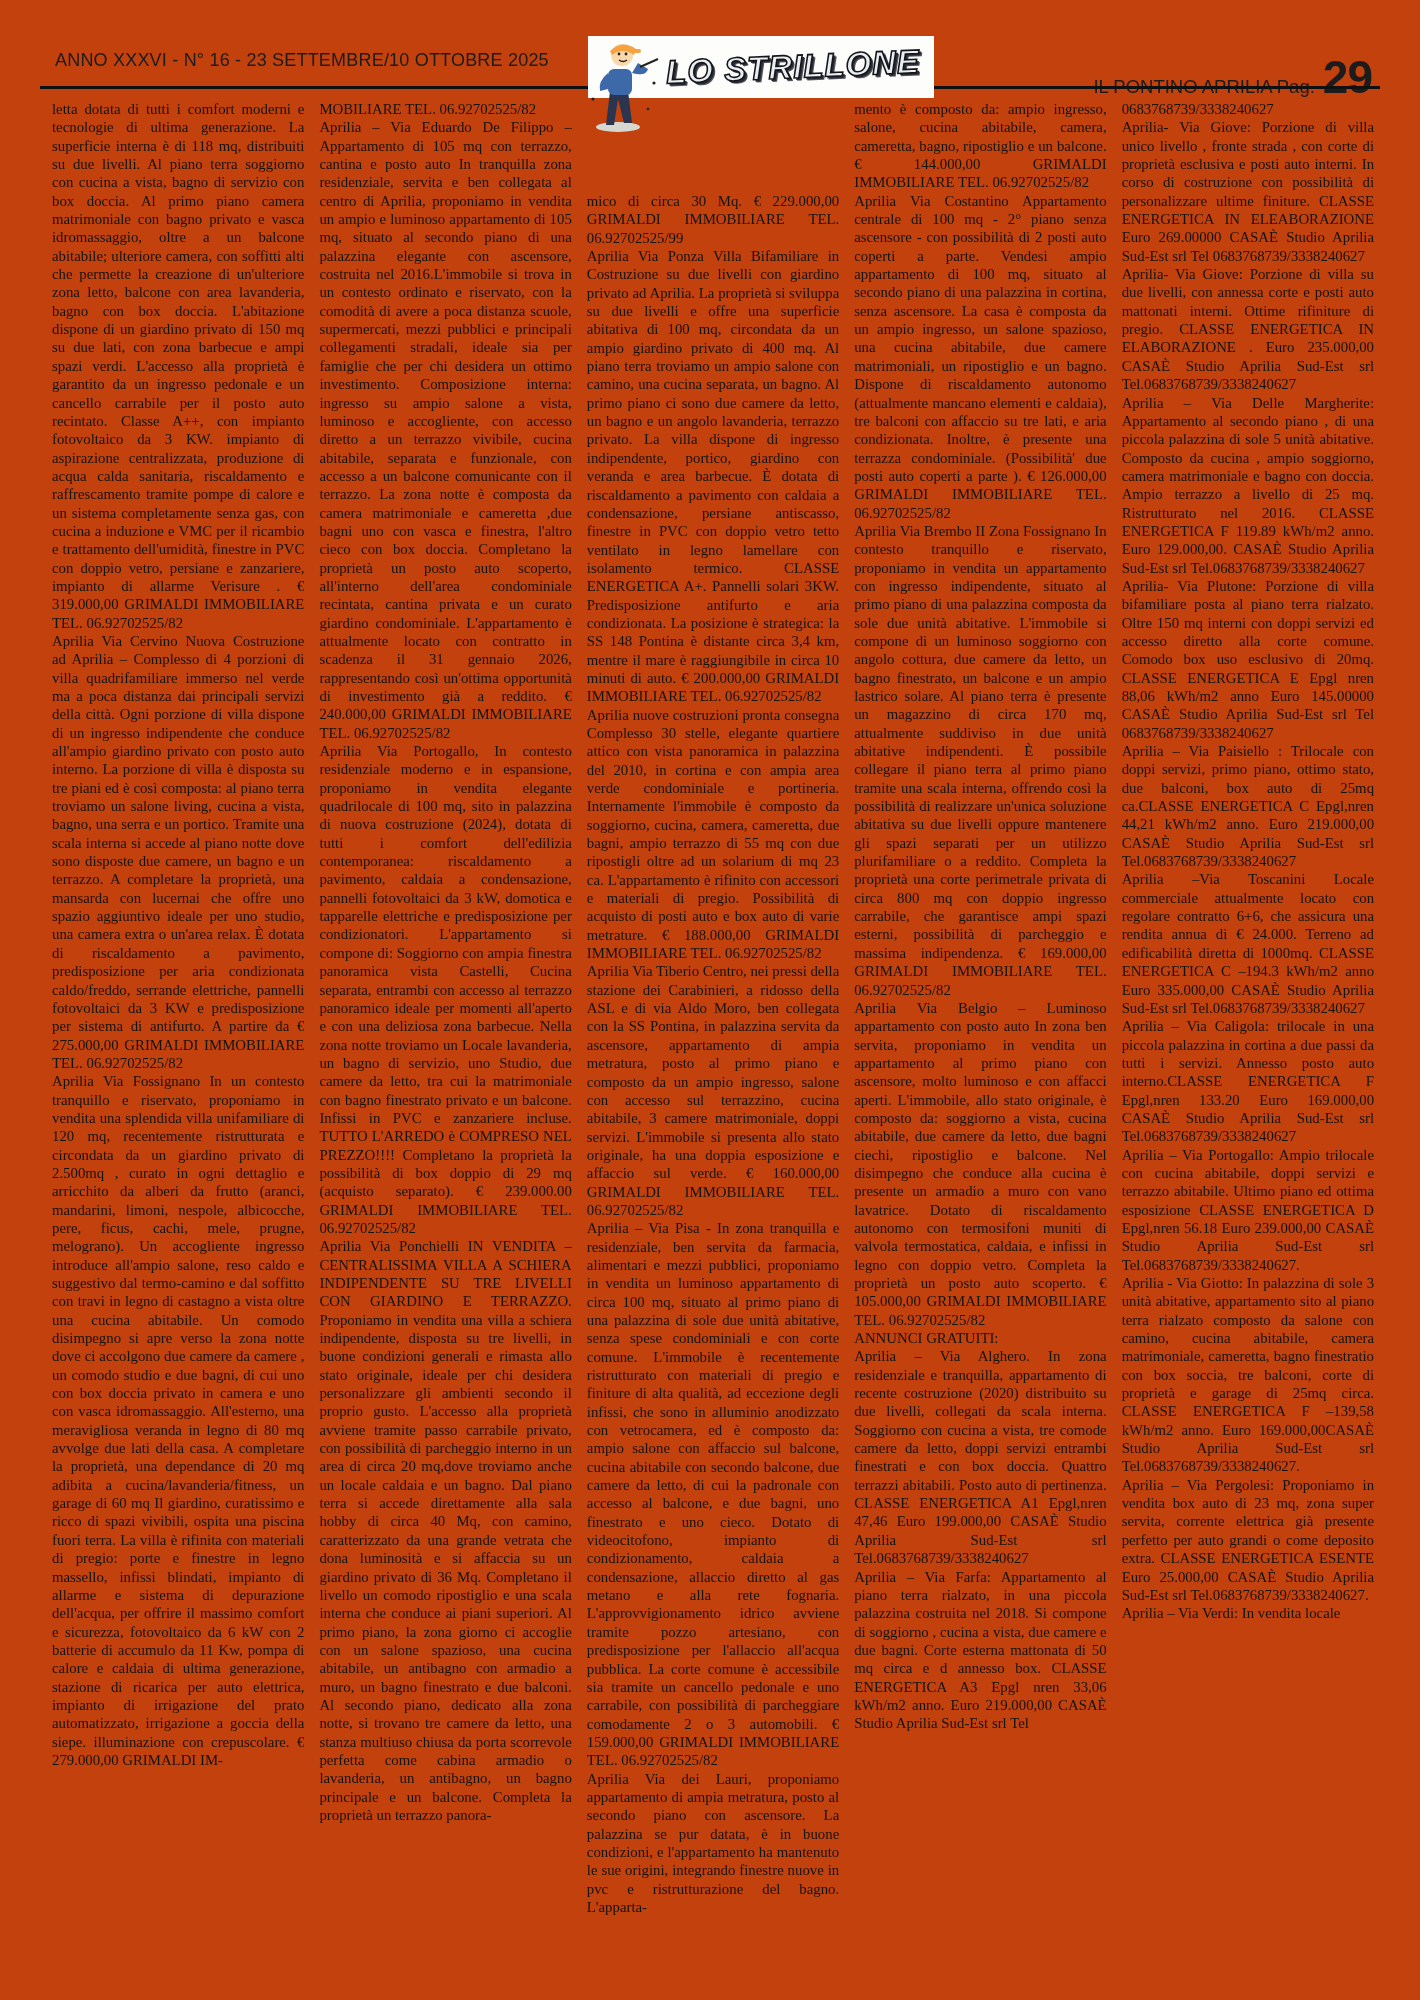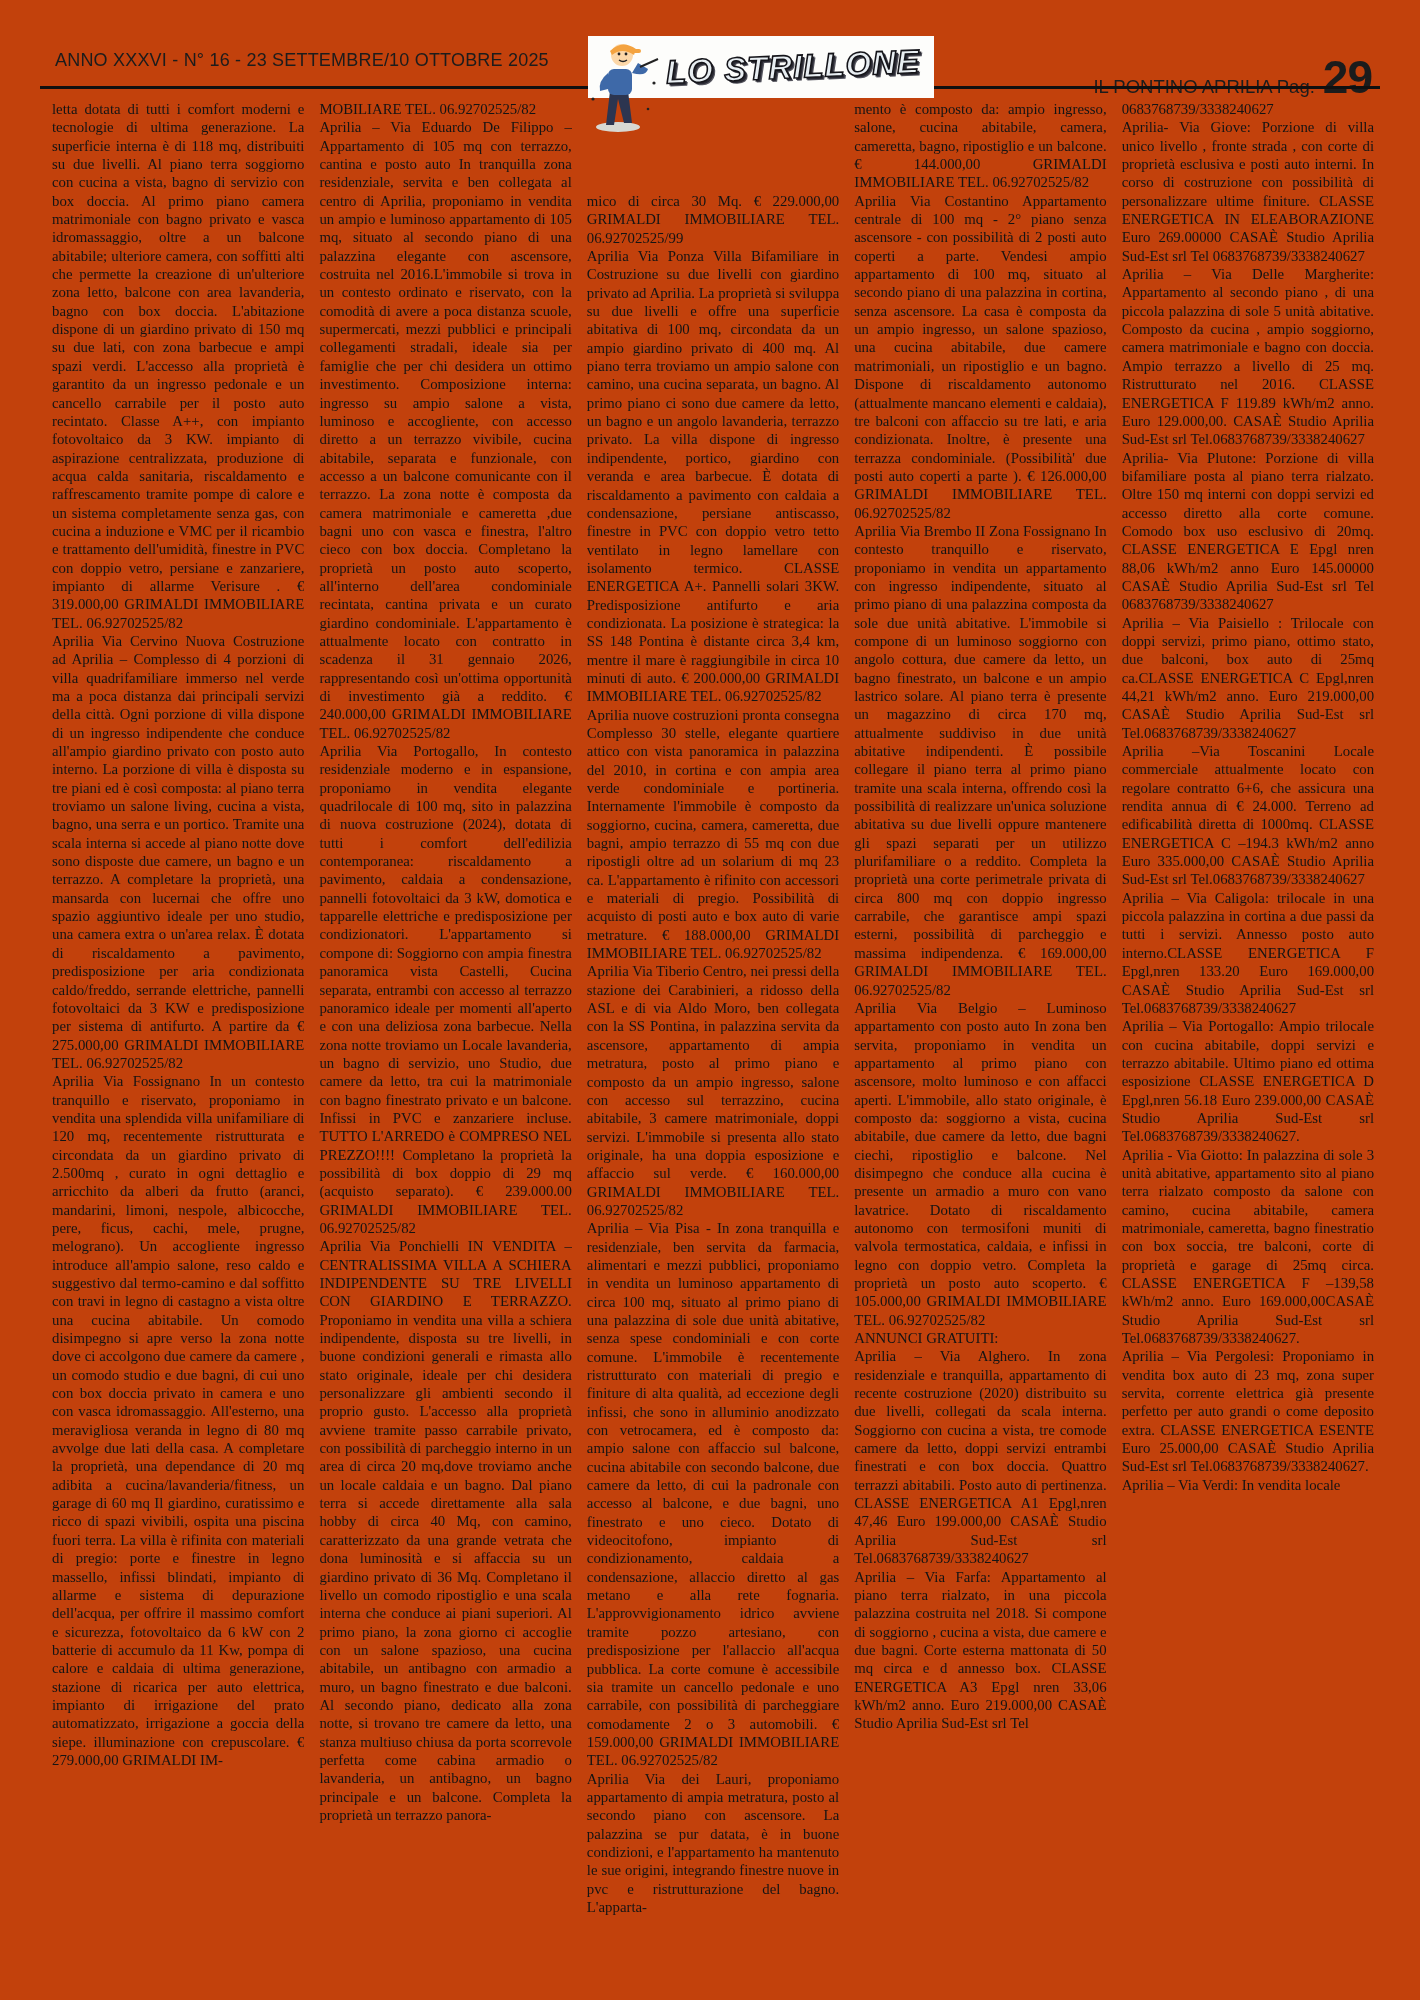--- a/index.html
+++ b/index.html
@@ -131,20 +131,21 @@
         <p>Aprilia Via Costantino Appartamento centrale di 100 mq - 2° piano senza ascensore - con possibilità di 2 posti auto coperti a parte. Vendesi ampio appartamento di 100 mq, situato al secondo piano di una palazzina in cortina, senza ascensore. La casa è composta da un ampio ingresso, un salone spazioso, una cucina abitabile, due camere matrimoniali, un ripostiglio e un bagno. Dispone di riscaldamento autonomo (attualmente mancano elementi e caldaia), tre balconi con affaccio su tre lati, e aria condizionata. Inoltre, è presente una terrazza condominiale. (Possibilità' due posti auto coperti a parte ). € 126.000,00 GRIMALDI IMMOBILIARE TEL. 06.92702525/82</p>
         <p>Aprilia Via Brembo II Zona Fossignano In contesto tranquillo e riservato, proponiamo in vendita un appartamento con ingresso indipendente, situato al primo piano di una palazzina composta da sole due unità abitative. L'immobile si compone di un luminoso soggiorno con angolo cottura, due camere da letto, un bagno finestrato, un balcone e un ampio lastrico solare. Al piano terra è presente un magazzino di circa 170 mq, attualmente suddiviso in due unità abitative indipendenti. È possibile collegare il piano terra al primo piano tramite una scala interna, offrendo così la possibilità di realizzare un'unica soluzione abitativa su due livelli oppure mantenere gli spazi separati per un utilizzo plurifamiliare o a reddito. Completa la proprietà una corte perimetrale privata di circa 800 mq con doppio ingresso carrabile, che garantisce ampi spazi esterni, possibilità di parcheggio e massima indipendenza. € 169.000,00 GRIMALDI IMMOBILIARE TEL. 06.92702525/82</p>
         <p>Aprilia Via Belgio – Luminoso appartamento con posto auto In zona ben servita, proponiamo in vendita un appartamento al primo piano con ascensore, molto luminoso e con affacci aperti. L'immobile, allo stato originale, è composto da: soggiorno a vista, cucina abitabile, due camere da letto, due bagni ciechi, ripostiglio e balcone. Nel disimpegno che conduce alla cucina è presente un armadio a muro con vano lavatrice. Dotato di riscaldamento autonomo con termosifoni muniti di valvola termostatica, caldaia, e infissi in legno con doppio vetro. Completa la proprietà un posto auto scoperto. € 105.000,00 GRIMALDI IMMOBILIARE TEL. 06.92702525/82</p>
         <p>ANNUNCI GRATUITI:</p>
         <p>Aprilia – Via Alghero. In zona residenziale e tranquilla, appartamento di recente costruzione (2020) distribuito su due livelli, collegati da scala interna. Soggiorno con cucina a vista, tre comode camere da letto, doppi servizi entrambi finestrati e con box doccia. Quattro terrazzi abitabili. Posto auto di pertinenza. CLASSE ENERGETICA A1 Epgl,nren 47,46 Euro 199.000,00 CASAÈ Studio Aprilia Sud-Est srl Tel.0683768739/3338240627</p>
         <p>Aprilia – Via Farfa: Appartamento al piano terra rialzato, in una piccola palazzina costruita nel 2018. Si compone di soggiorno , cucina a vista, due camere e due bagni. Corte esterna mattonata di 50 mq circa e d annesso box. CLASSE ENERGETICA A3 Epgl nren 33,06 kWh/m2 anno. Euro 219.000,00 CASAÈ Studio Aprilia Sud-Est srl Tel</p>
       </div>
     <div class="col">
         <p>0683768739/3338240627</p>
         <p>Aprilia- Via Giove: Porzione di villa unico livello , fronte strada , con corte di proprietà esclusiva e posti auto interni. In corso di costruzione con possibilità di personalizzare ultime finiture.  CLASSE ENERGETICA IN ELEABORAZIONE Euro 269.00000 CASAÈ Studio Aprilia Sud-Est srl Tel 0683768739/3338240627</p>
+        <p>Aprilia- Via Giove: Porzione di villa su due livelli, con annessa corte e posti auto mattonati interni. Ottime rifiniture di pregio. CLASSE ENERGETICA IN ELABORAZIONE . Euro 235.000,00 CASAÈ Studio Aprilia Sud-Est srl Tel.0683768739/3338240627</p>
         <p>Aprilia – Via Delle Margherite: Appartamento al secondo piano , di una piccola palazzina di sole 5 unità abitative. Composto da cucina , ampio soggiorno, camera matrimoniale e bagno con doccia. Ampio terrazzo a livello di 25 mq. Ristrutturato nel 2016. CLASSE ENERGETICA F 119.89 kWh/m2 anno. Euro 129.000,00. CASAÈ Studio Aprilia Sud-Est srl Tel.0683768739/3338240627</p>
         <p>Aprilia- Via Plutone: Porzione di villa bifamiliare posta al piano terra rialzato. Oltre 150 mq interni con doppi servizi ed accesso diretto alla corte comune. Comodo box uso esclusivo di 20mq.  CLASSE ENERGETICA E Epgl nren 88,06 kWh/m2 anno Euro 145.00000 CASAÈ Studio Aprilia Sud-Est srl Tel 0683768739/3338240627</p>
         <p>Aprilia – Via Paisiello : Trilocale con doppi servizi, primo piano, ottimo stato, due balconi, box auto di 25mq ca.CLASSE ENERGETICA C Epgl,nren 44,21  kWh/m2 anno. Euro 219.000,00 CASAÈ Studio Aprilia Sud-Est srl Tel.0683768739/3338240627</p>
         <p>Aprilia –Via Toscanini Locale commerciale attualmente locato con regolare contratto 6+6, che assicura una rendita annua di € 24.000. Terreno ad edificabilità diretta di 1000mq. CLASSE ENERGETICA C –194.3 kWh/m2 anno Euro 335.000,00 CASAÈ Studio Aprilia Sud-Est srl Tel.0683768739/3338240627</p>
         <p>Aprilia – Via Caligola: trilocale in una piccola palazzina in cortina a due passi da tutti i servizi. Annesso posto auto interno.CLASSE ENERGETICA F Epgl,nren 133.20 Euro 169.000,00 CASAÈ Studio Aprilia Sud-Est srl Tel.0683768739/3338240627</p>
         <p>Aprilia – Via Portogallo: Ampio trilocale con cucina abitabile, doppi servizi e terrazzo abitabile. Ultimo piano ed ottima esposizione CLASSE ENERGETICA D Epgl,nren 56.18 Euro 239.000,00 CASAÈ Studio Aprilia Sud-Est srl Tel.0683768739/3338240627.</p>
         <p>Aprilia - Via Giotto: In palazzina di sole 3 unità abitative, appartamento sito al piano terra rialzato composto da salone con camino, cucina abitabile, camera matrimoniale, cameretta, bagno finestratio con box soccia, tre balconi, corte di proprietà e garage di 25mq circa. CLASSE ENERGETICA F –139,58 kWh/m2 anno. Euro 169.000,00CASAÈ Studio Aprilia Sud-Est srl Tel.0683768739/3338240627.</p>
         <p>Aprilia – Via Pergolesi: Proponiamo in vendita box auto di 23 mq, zona super servita, corrente elettrica già presente perfetto per auto grandi o come deposito extra. CLASSE ENERGETICA ESENTE Euro 25.000,00 CASAÈ Studio Aprilia Sud-Est srl Tel.0683768739/3338240627.</p>
         <p>Aprilia – Via Verdi: In vendita locale</p>
       </div>

